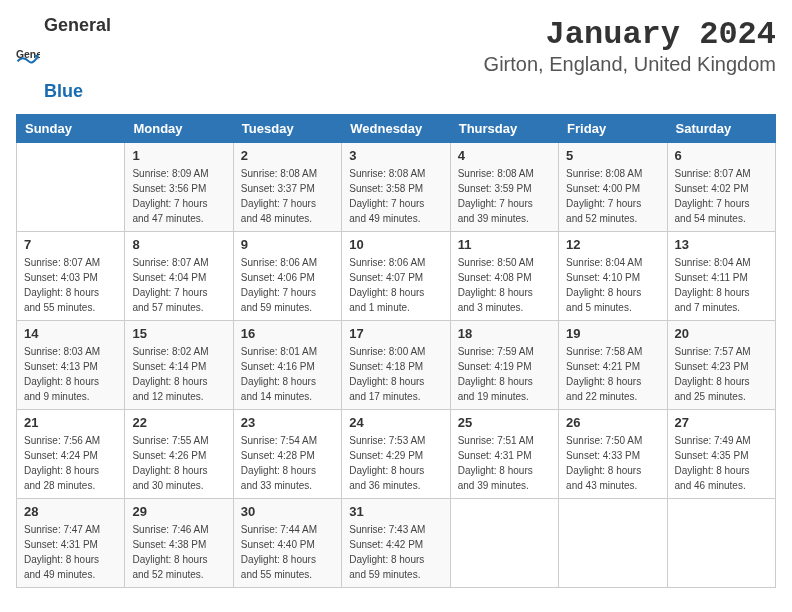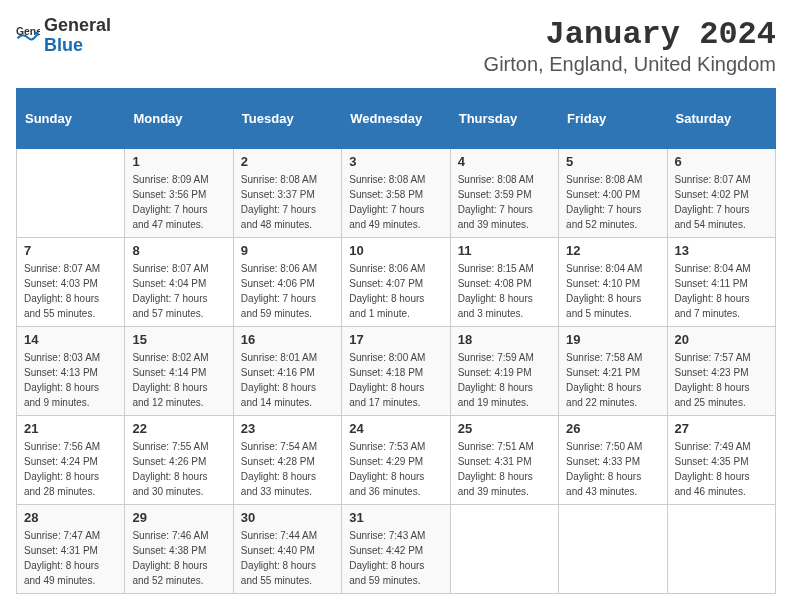--- a/index.html
+++ b/index.html
@@ -39,21 +39,21 @@
       color: #555;
     }
     table {
       width: 100%;
       border-collapse: collapse;
       font-size: 11px;
     }
     thead th {
       background-color: #2e75b6;
       color: #fff;
-      padding: 22px 8px;
+      padding: 6px 8px;
       text-align: left;
       font-size: 13px;
       font-weight: bold;
       border: 1px solid #2e75b6;
     }
     tbody td {
       border: 1px solid #ccc;
       padding: 5px 7px;
       vertical-align: top;
       min-height: 80px;
@@ -84,21 +84,21 @@
 
 <div class="header-area">
   <div class="logo">
     <svg class="logo-icon" viewBox="0 0 30 30" xmlns="http://www.w3.org/2000/svg">
       <text x="0" y="14" font-size="13" font-weight="bold" fill="#333">General</text>
       <path d="M2 18 Q8 10 16 18 Q20 22 26 14" stroke="#1a6cb0" stroke-width="2.5" fill="none"></path>
       <polygon points="22,10 28,16 28,10" fill="#1a6cb0"></polygon>
     </svg>
     <div>
       <div style="font-size:18px;font-weight:bold;color:#333;line-height:1.1;">General</div>
-      <div style="font-size:18px;font-weight:bold;color:#1a6cb0;line-height:1.1;">Blue</div>
+      <div style="font-size:18px;font-weight:bold;color:#1a6cb0;line-height:1.1;margin-top:46px;">Blue</div>
     </div>
   </div>
   <div class="title-area">
     <div class="month-title">January 2024</div>
     <div class="location-title">Girton, England, United Kingdom</div>
   </div>
 </div>
 
 <table>
   <thead>
@@ -193,21 +193,21 @@
         <span class="day-number">10</span>
         <div class="day-info">
           <div>Sunrise: 8:06 AM</div>
           <div>Sunset: 4:07 PM</div>
           <div>Daylight: 8 hours and 1 minute.</div>
         </div>
       </td>
         <td>
         <span class="day-number">11</span>
         <div class="day-info">
-          <div>Sunrise: 8:15 AM</div>
+          <div>Sunrise: 8:50 AM</div>
           <div>Sunset: 4:08 PM</div>
           <div>Daylight: 8 hours and 3 minutes.</div>
         </div>
       </td>
         <td>
         <span class="day-number">12</span>
         <div class="day-info">
           <div>Sunrise: 8:04 AM</div>
           <div>Sunset: 4:10 PM</div>
           <div>Daylight: 8 hours and 5 minutes.</div>

